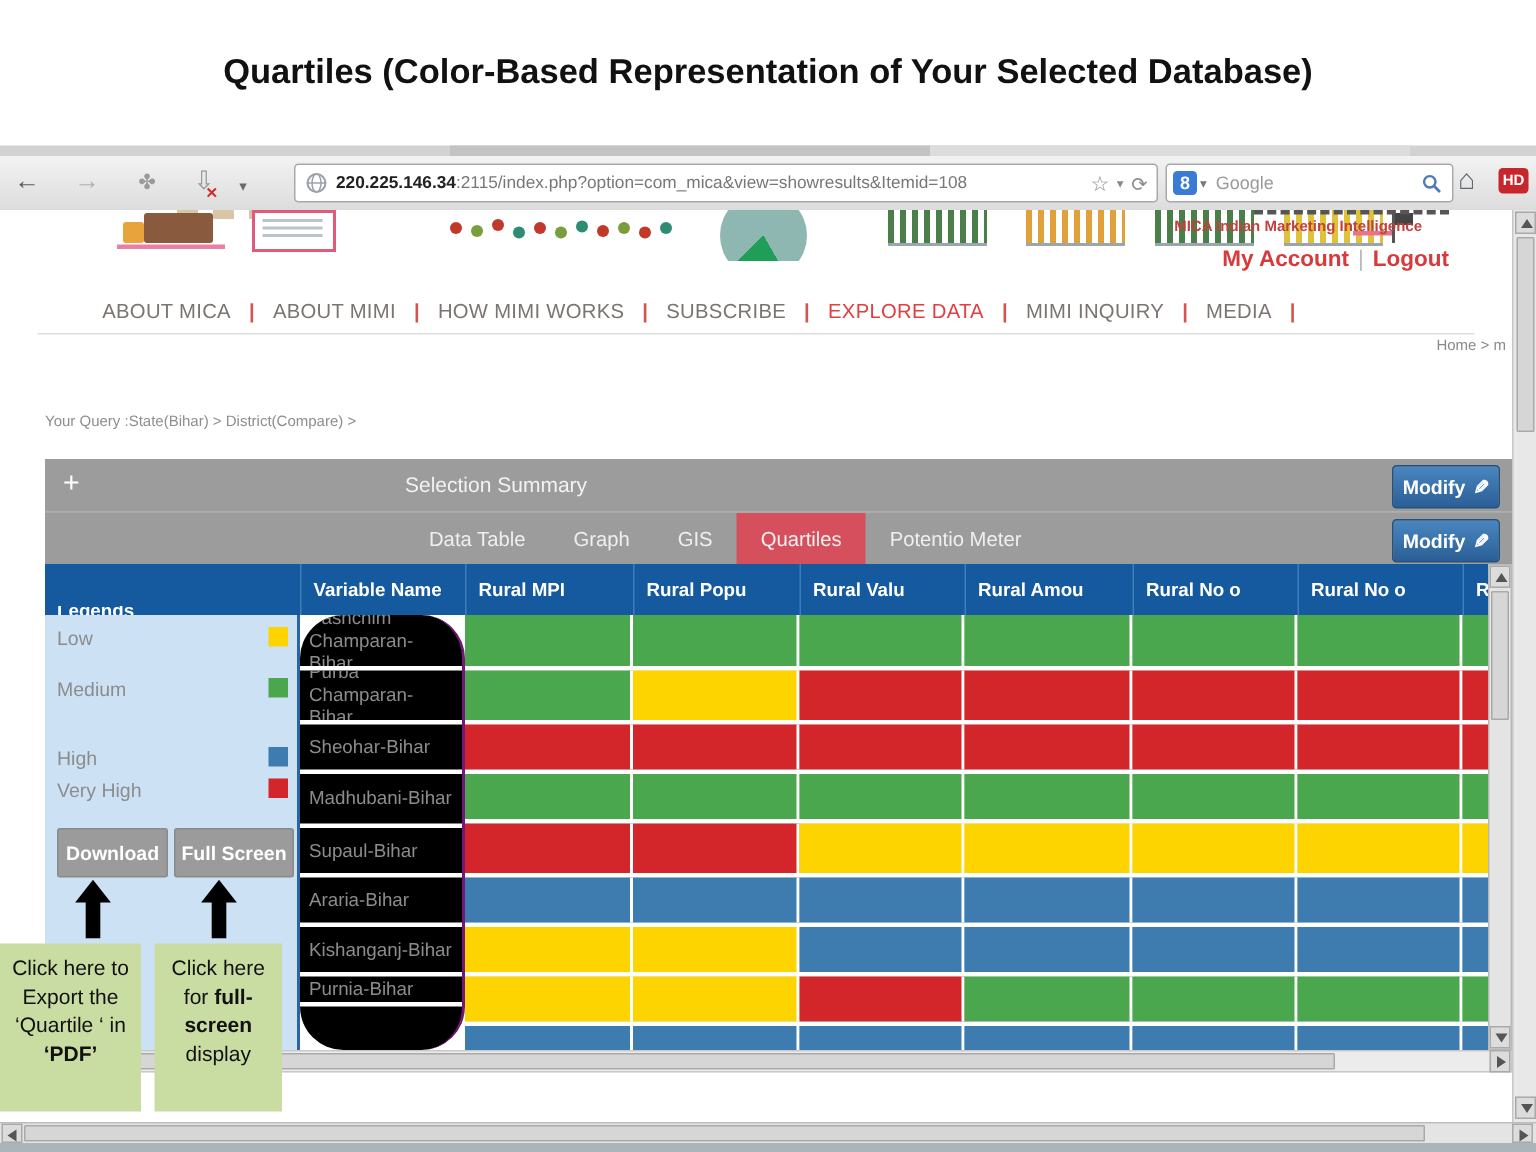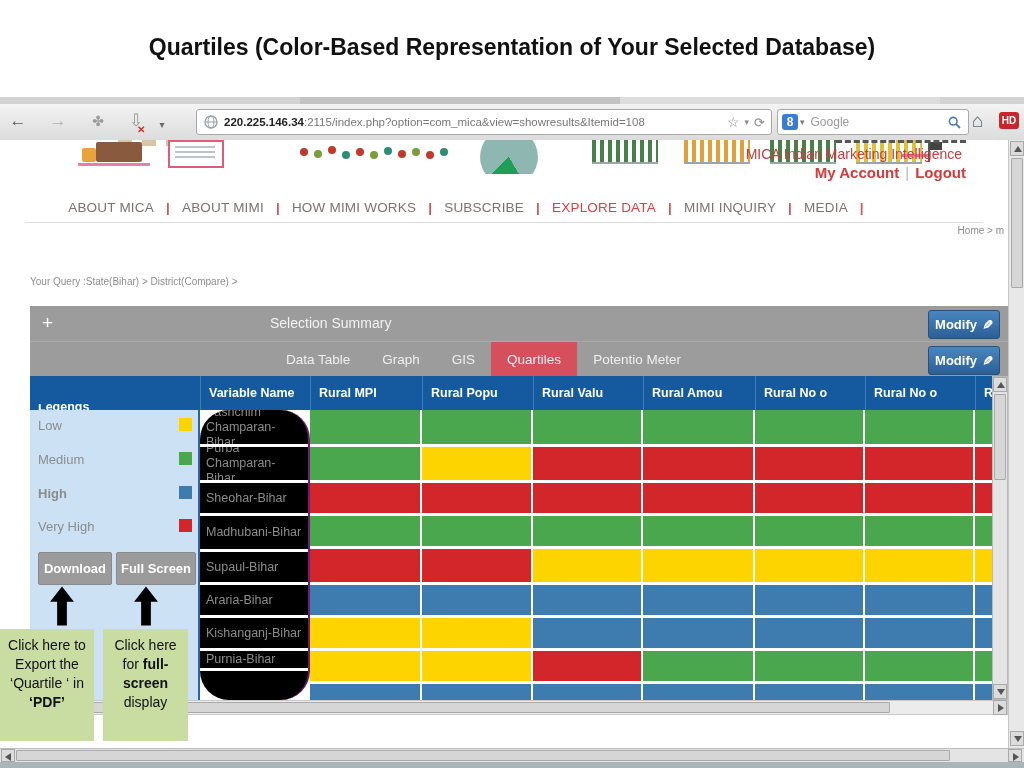--- a/index.html
+++ b/index.html
@@ -56,21 +56,21 @@
                    84px -1px 0 #2e8b74,98px 2px 0 #c0392b,112px 0 0 #7a9e3b,126px 3px 0 #c0392b,140px 0 0 #2e8b74;}
   .b-pie{position:absolute;left:480px;top:-12px;width:58px;height:58px;border-radius:50%;
         background:conic-gradient(from 150deg,#1f9e57 0 75deg,#8fb7b2 75deg 360deg);}
   .b-bars{position:absolute;top:0px;width:66px;height:22px;
         background:repeating-linear-gradient(90deg,var(--c) 0 4px,transparent 4px 8px);border-bottom:2px solid #9aa6ad;}
   .b-flag{position:absolute;left:928px;top:0px;width:2px;height:22px;background:#555;}
   .b-flag:before{content:"";position:absolute;left:2px;top:2px;width:12px;height:8px;background:#444;}
   .b-flag:after{content:"";position:absolute;left:-26px;top:14px;width:26px;height:3px;background:#e8738f;}
 
   .brand-line{position:absolute;right:58px;top:0px;width:130px;border-top:3px dashed #555;}
-  .brand{position:absolute;right:62px;top:6px;font-size:14px;font-weight:normal;color:#c2403e;}
+  .brand{position:absolute;right:76px;top:6px;font-size:10px;font-weight:bold;color:#c2403e;}
   .account{position:absolute;right:58px;top:24px;font-size:15px;font-weight:bold;color:#d8393b;}
   .account .sep{color:#b9b9b9;font-weight:normal;margin:0 6px;}
 
   .nav{position:absolute;left:0;top:60px;width:940px;display:flex;justify-content:center;align-items:center;
        font-size:13.5px;color:#7b7470;letter-spacing:.2px;}
   .nav-item{padding:0 2px;cursor:pointer;}
   .nav-item.active{color:#e04040;}
   .nav-sep{color:#d4544f;margin:0 10px;font-weight:bold;}
   .nav-rule{position:absolute;left:25px;top:82px;width:958px;border-top:1px solid #ddd;}
   .home-crumb{position:absolute;right:20px;top:85px;font-size:10px;color:#8a8a8a;}
@@ -261,21 +261,21 @@
         <div class="th" style="width: 112px;">Rural Amou</div>
         <div class="th" style="width: 110px;">Rural No o</div>
         <div class="th" style="width: 110px;">Rural No o</div>
         <div class="th" style="width: 33px;">Rural S</div>
       </div>
 
     <div class="legend-panel">
       <div id="legend-rows">
           <div class="legend-row" style="top: 8px;"><span>Low</span><span class="legend-swatch" style="background: rgb(253, 212, 0);"></span></div>
           <div class="legend-row" style="top: 42px;"><span>Medium</span><span class="legend-swatch" style="background: rgb(74, 167, 78);"></span></div>
-          <div class="legend-row" style="top: 76px; font-weight: bold;"><span>High</span><span class="legend-swatch" style="background: rgb(62, 124, 176);"></span></div>
+          <div class="legend-row" style="top: 88px;"><span>High</span><span class="legend-swatch" style="background: rgb(62, 124, 176);"></span></div>
           <div class="legend-row" style="top: 109px;"><span>Very High</span><span class="legend-swatch" style="background: rgb(210, 38, 42);"></span></div>
         </div>
       <div class="btn-gray" style="left:8px;width:72px">Download</div>
       <div class="btn-gray" style="left:86px;width:78px">Full Screen</div>
     </div>
 
     <div class="varcol" id="varcol">
         <div class="var-row" style="height: 37px;">Pashchim Champaran-Bihar</div>
         <div class="var-row" style="height: 36px;">Purba Champaran-Bihar</div>
         <div class="var-row" style="height: 33px;">Sheohar-Bihar</div>

